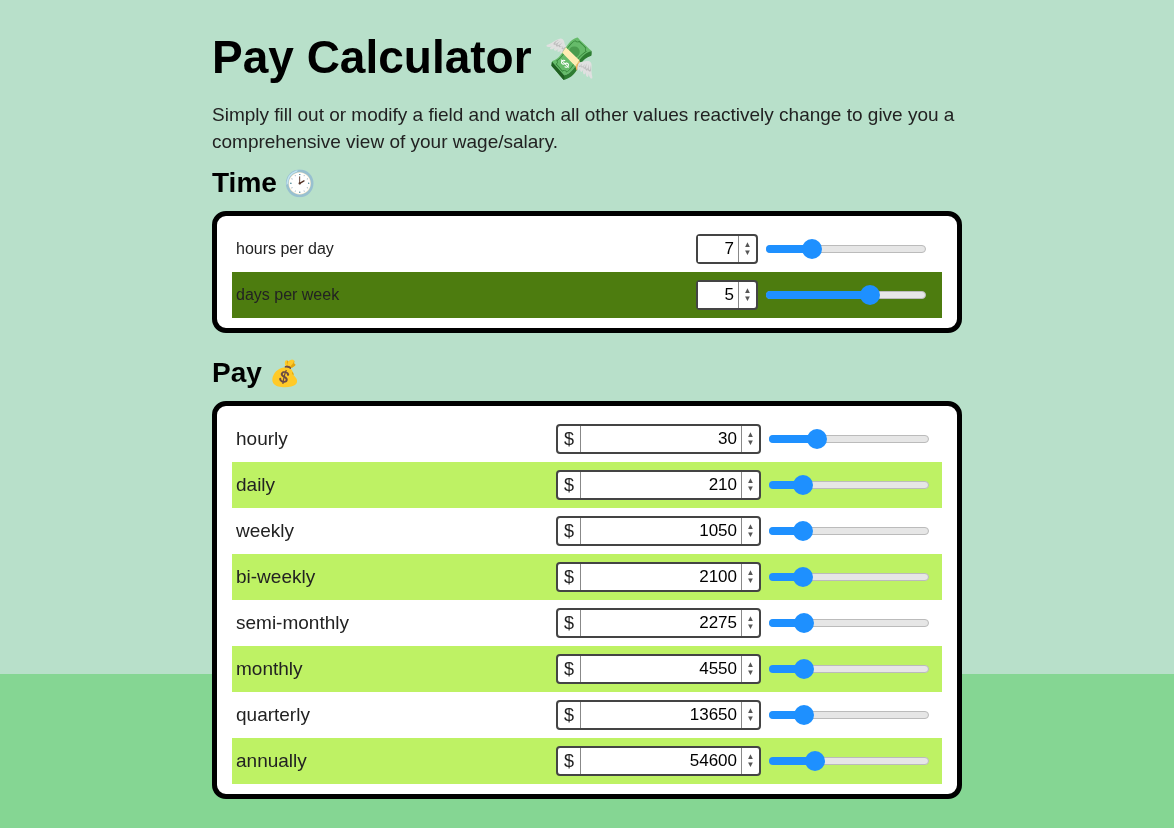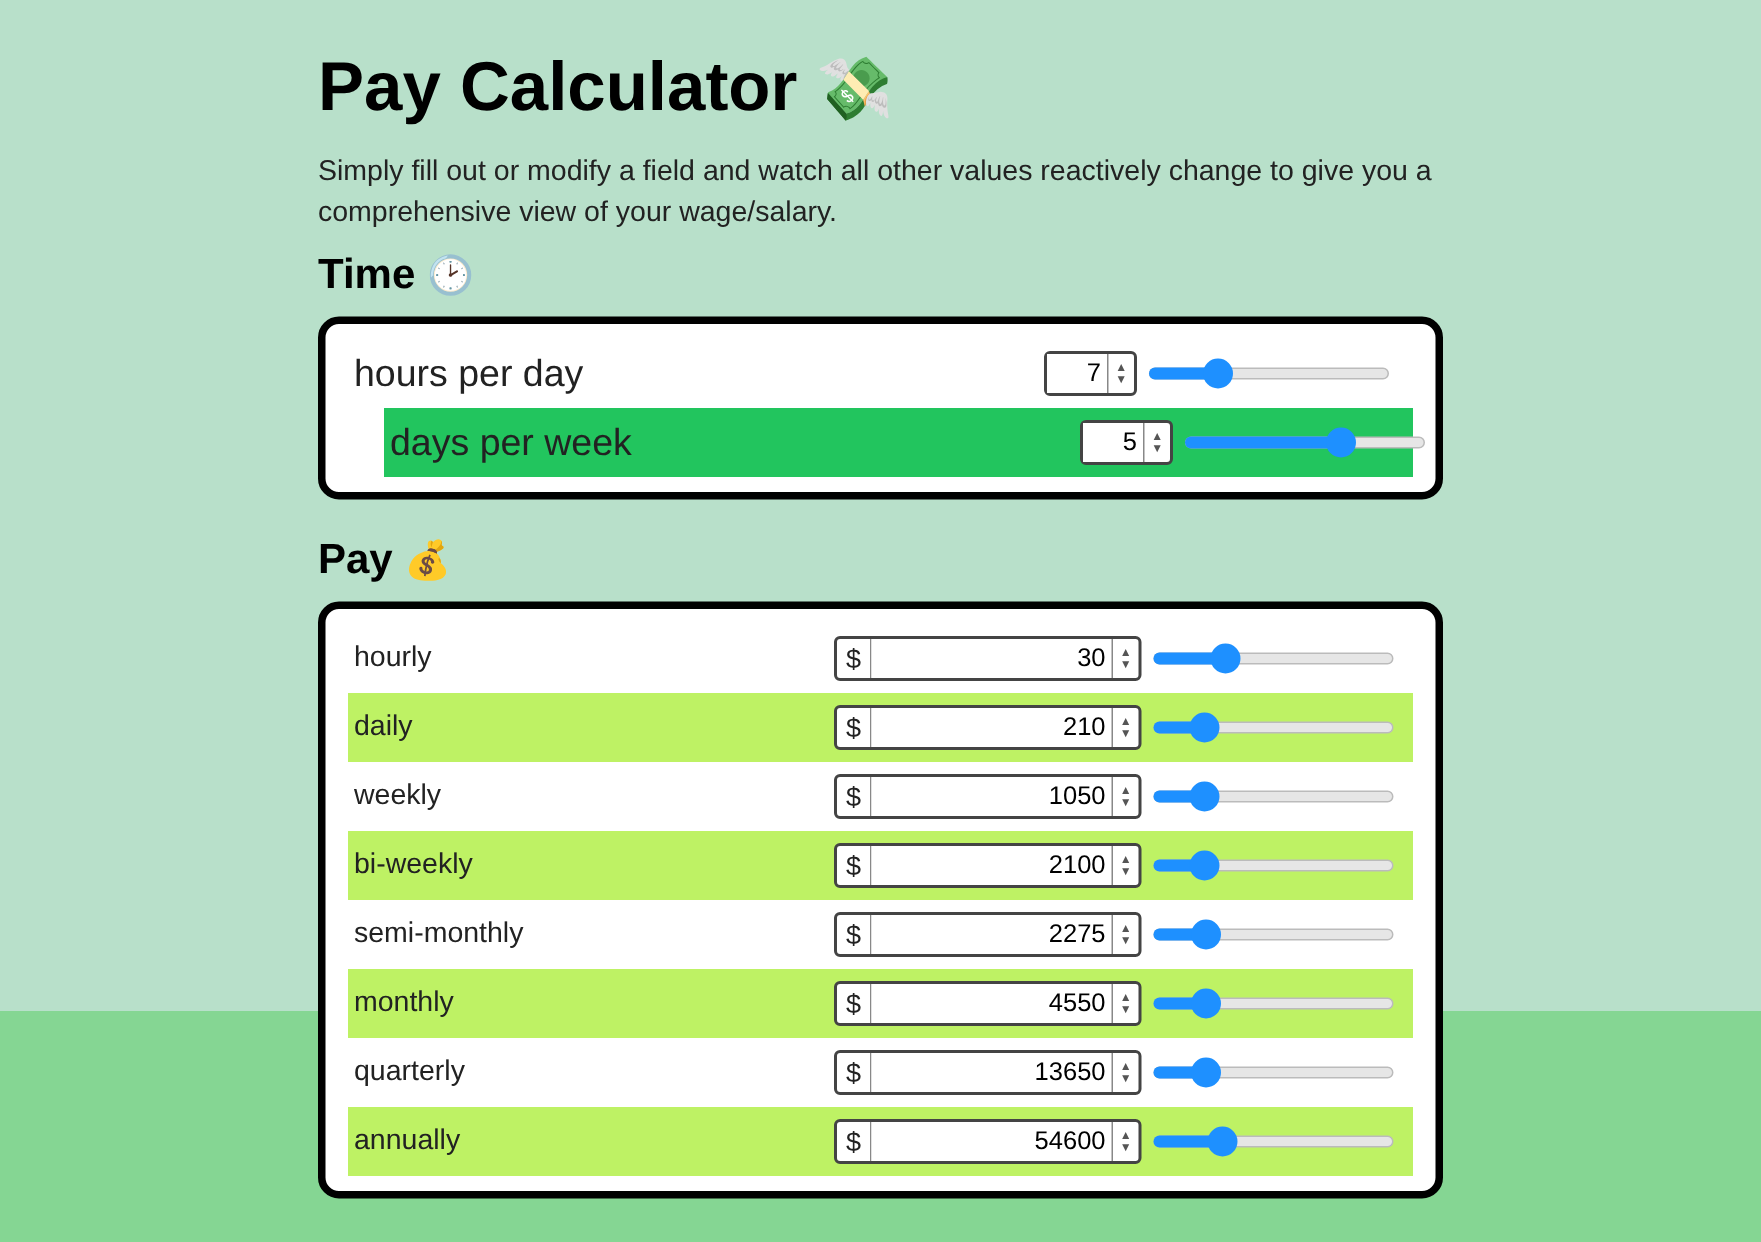--- a/index.html
+++ b/index.html
@@ -144,22 +144,22 @@
       position: absolute;
       width: 20px;
       height: 20px;
       background: #1e90ff;
       border-radius: 50%;
       transform: translateX(-50%);
       cursor: pointer;
     }
     .emoji { font-size: 0.9em; }
     .time-row { display: flex; align-items: center; padding: 8px 4px; }
-    .time-row.alt { background: #22c55e; margin-left: 24px; }
-    .time-label { flex: 0 0 460px; font-size: 25px; color: #222; }
+    .time-row.alt { background: #4d7c0f; }
+    .time-label { flex: 0 0 460px; font-size: 16px; color: #222; }
   </style>
 </head>
 <body>
 
 <div class="container">
   <h1>
     <span>Pay Calculator</span>
     <span class="emoji">💸</span>
   </h1>
   <p class="subtitle">Simply fill out or modify a field and watch all other values reactively change to give you a comprehensive view of your wage/salary.</p>

